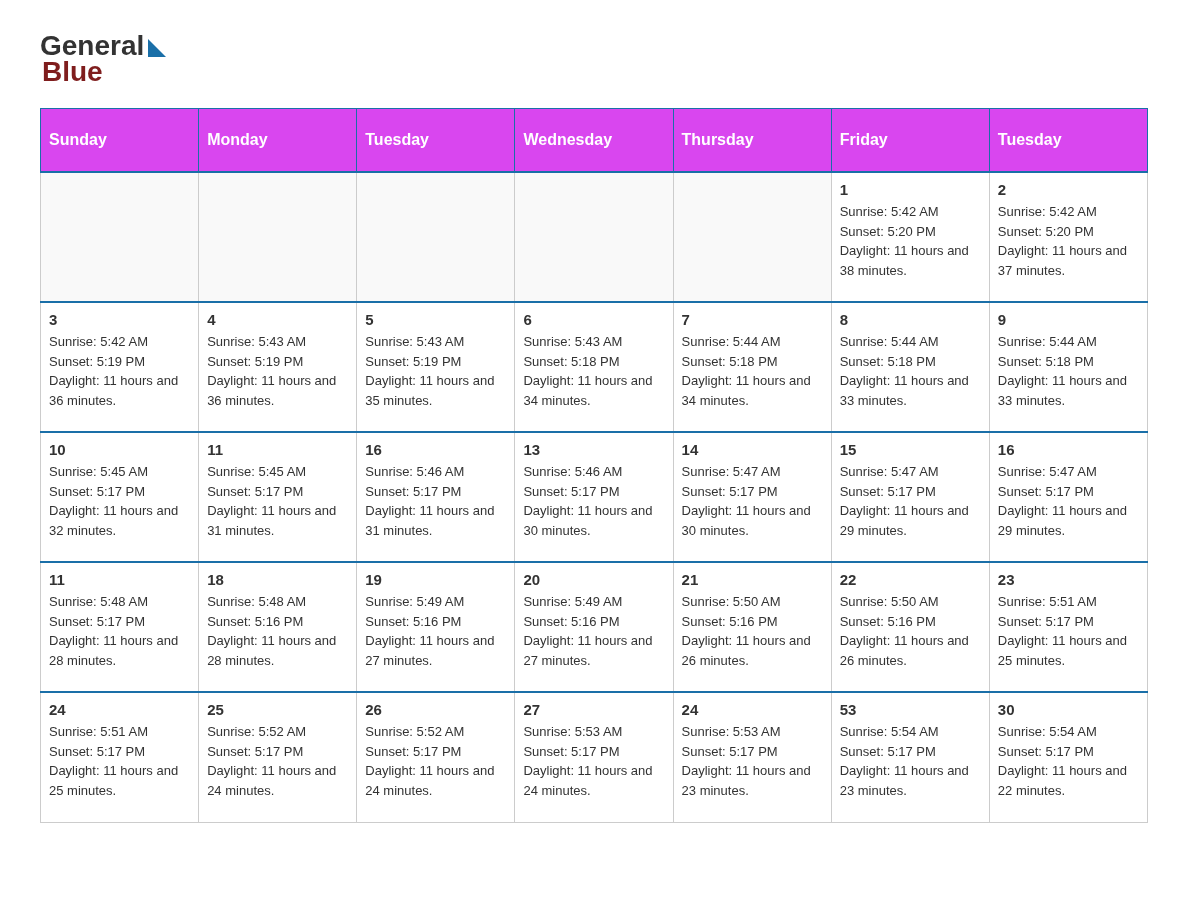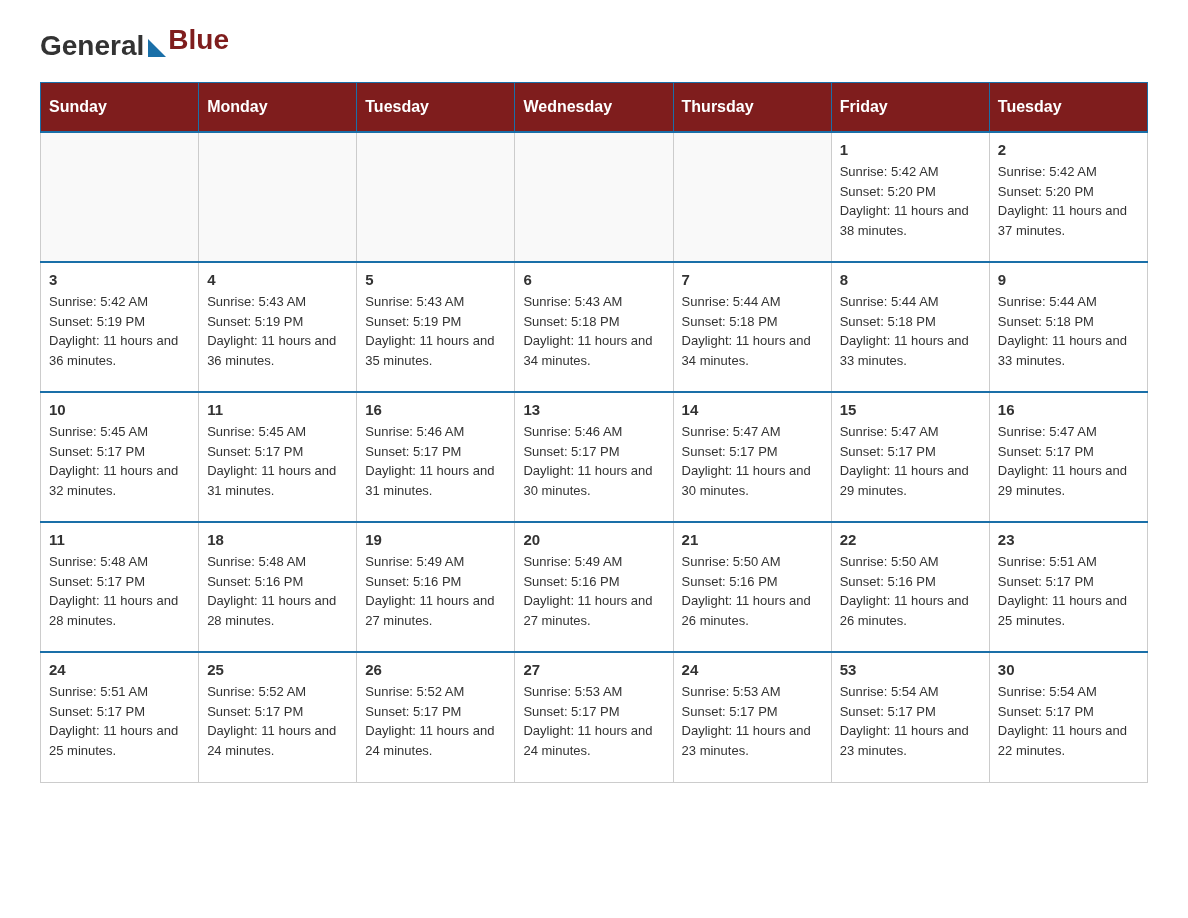--- a/index.html
+++ b/index.html
@@ -11,21 +11,21 @@
       min-height: 918px;
     }
     .header {
       display: flex;
       justify-content: space-between;
       align-items: flex-start;
       margin-bottom: 20px;
     }
     .logo {
       display: flex;
-      flex-direction: row;
+      flex-direction: column;
       align-items: flex-start;
     }
     .logo-top {
       display: flex;
       align-items: center;
     }
     .logo-general {
       font-size: 28px;
       font-weight: bold;
       color: #333;
@@ -59,25 +59,25 @@
       font-size: 22px;
       color: #555;
       margin-top: 4px;
     }
     .calendar-table {
       width: 100%;
       border-collapse: collapse;
       table-layout: fixed;
     }
     .calendar-table thead tr th {
-      background-color: #7f1d1d;
+      background-color: #d946ef;
       color: #fff;
       font-size: 16px;
       font-weight: bold;
-      padding: 15px 8px;
+      padding: 22px 8px;
       text-align: left;
       border: 1px solid #1a6fa8;
     }
     .calendar-table tbody tr td {
       vertical-align: top;
       padding: 8px;
       border: 1px solid #ccc;
       border-top: 2px solid #1a6fa8;
       height: 130px;
       font-size: 12.5px;

